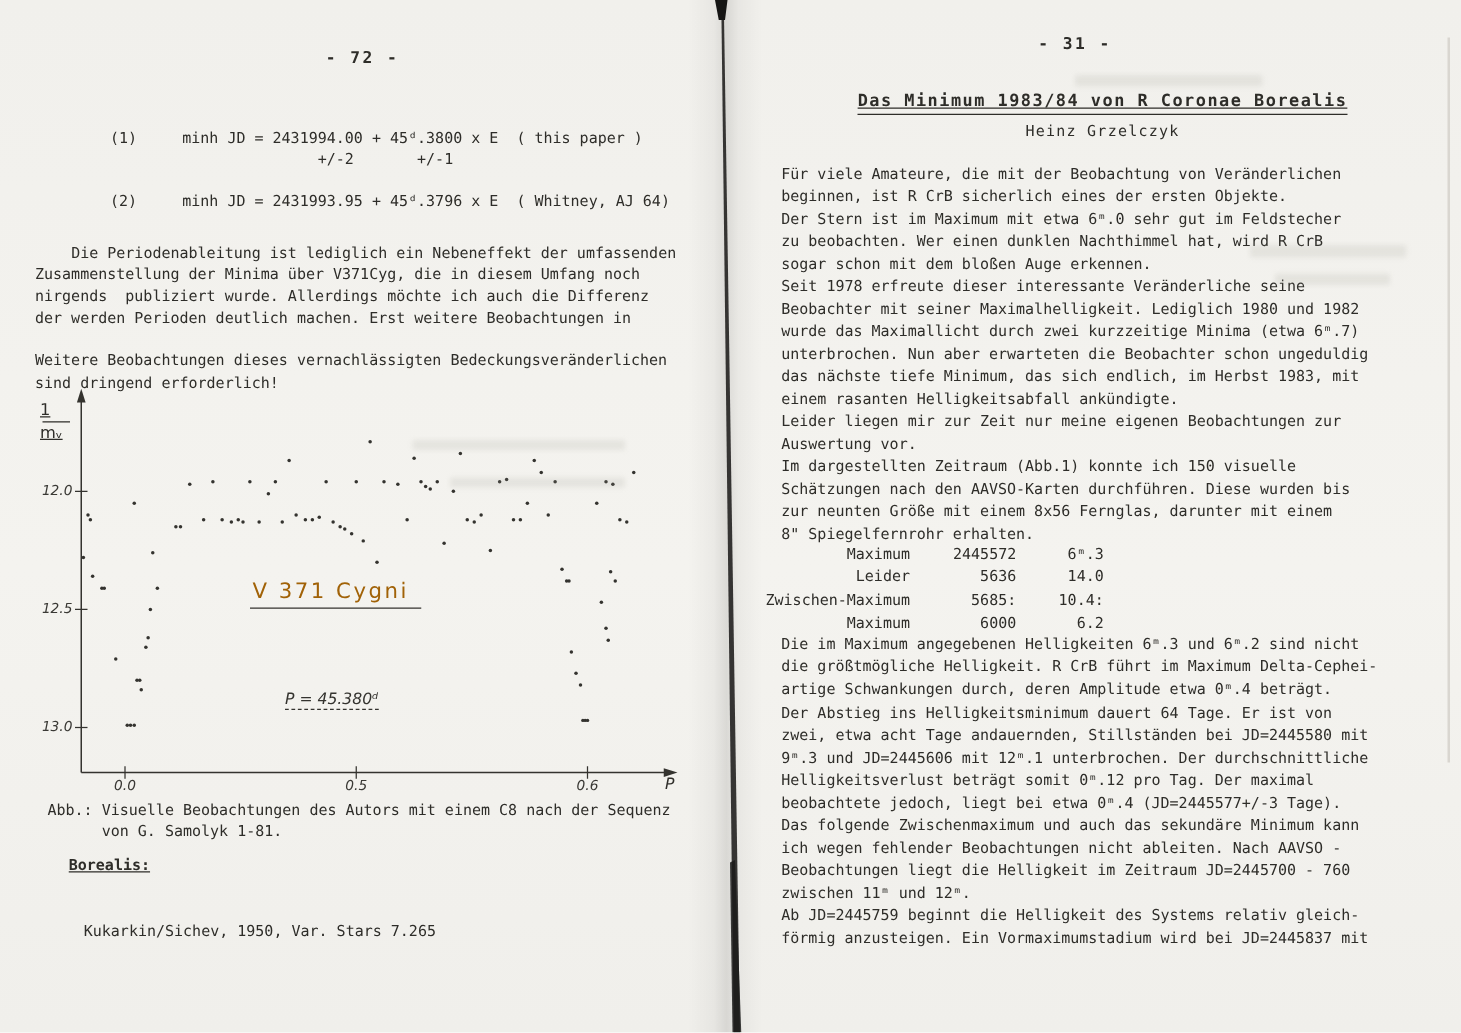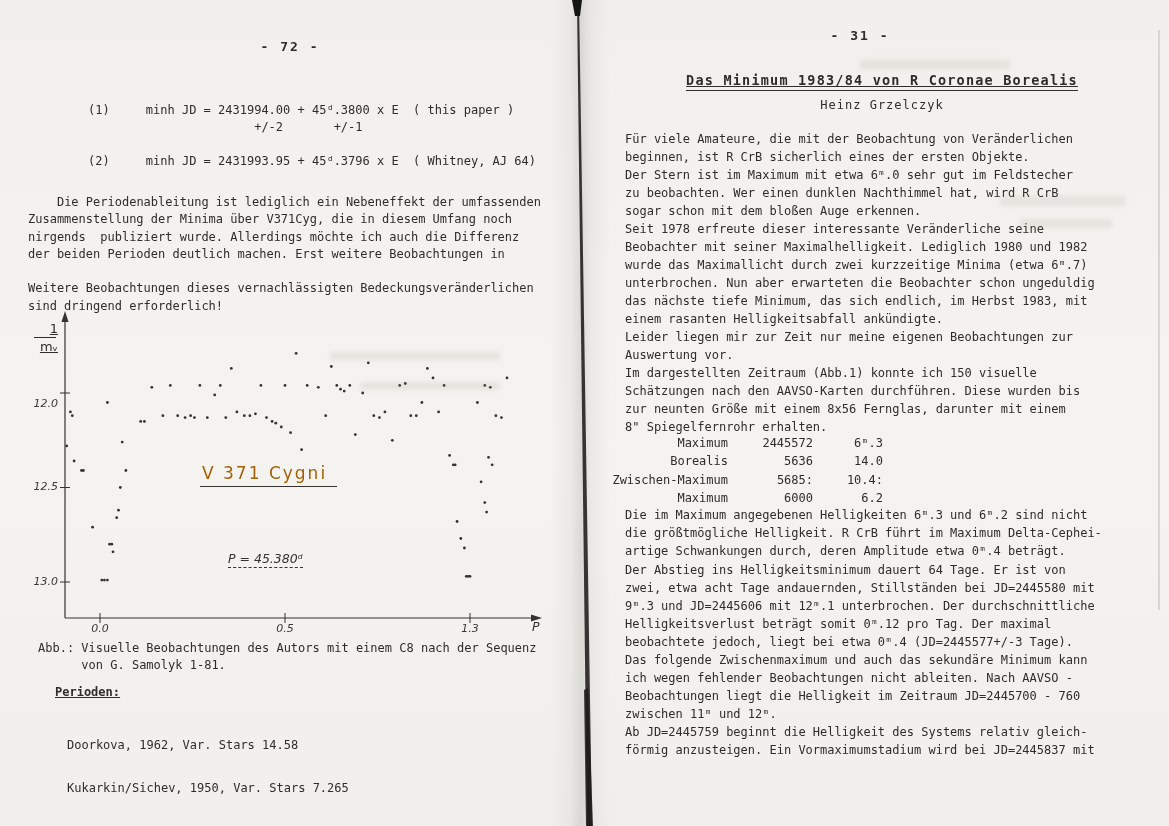--- a/index.html
+++ b/index.html
@@ -20,21 +20,21 @@
   .article-title {
     font-size:13.5px; font-weight:bold; letter-spacing:1.2px;
     border-bottom:1px solid #2e2d29; padding-bottom:2px; display:inline-block;text-decoration:underline;
   }
   .eq { font-size:12px; line-height:17px; white-space:pre; }
   .refs { font-size:12px; line-height:14.4px; white-space:pre; }
   .caption { font-size:12px; line-height:17px; white-space:pre; }
   
   #figure { left:28px; top:293px; width:540px; height:340px; }
   #figure svg { position:absolute; left:0; top:0; }
-  .yfrac { left:4px; top:16px; width:26px; text-align:right;
+  .yfrac { left:4px; top:16px; width:26px; text-align:left;
            font-family:"DejaVu Sans","Liberation Sans",sans-serif; font-size:13px;text-decoration:underline; }
   .yfrac .bar { display:block; height:0; border-top:1.5px solid #2e2d29; margin:1px 2px; }
   .tick-y { width:32px; text-align:right; font-family:"DejaVu Sans",sans-serif;
             font-style:italic; font-size:11px; color:#3a3935; }
   .tick-x { width:30px; text-align:center; font-family:"DejaVu Sans",sans-serif;
             font-style:italic; font-size:11px; color:#3a3935; }
   .axis-p { font-family:"DejaVu Sans",sans-serif; font-style:italic; font-size:12.5px; }
   .fig-title { font-family:"DejaVu Sans","Liberation Sans",sans-serif;
                font-size:17px; letter-spacing:2px; color:#a16207;
                border-bottom:1.2px solid #34332f; padding:0 10px 3px 2px; }
@@ -63,21 +63,21 @@
 
   <div class="abs eq" style="left:88px;top:90px;">(1)     minh JD = 2431994.00 + 45ᵈ.3800 x E  ( this paper )
                        +/-2       +/-1
 
 (2)     minh JD = 2431993.95 + 45ᵈ.3796 x E  ( Whitney, AJ 64)</div>
 
   <div class="abs t12 pre" style="left:28px;top:164px;width:530px;">
     <span>Die Periodenableitung ist lediglich ein Nebeneffekt der umfassenden
 Zusammenstellung der Minima über V371Cyg, die in diesem Umfang noch
 nirgends  publiziert wurde. Allerdings möchte ich auch die Differenz
-der beiden Perioden deutlich machen. Erst weitere Beobachtungen in
+der werden Perioden deutlich machen. Erst weitere Beobachtungen in
 </span>
   </div>
 
   <div class="abs t12 pre" style="left:28px;top:268px;width:540px;">Weitere Beobachtungen dieses vernachlässigten Bedeckungsveränderlichen
 sind dringend erforderlich!</div>
 
   <div class="abs" id="figure">
     <svg width="540" height="335" viewBox="0 0 540 335">
 
       <line x1="37" y1="313" x2="37" y2="14" stroke="#34332f" stroke-width="1.2"></line>
@@ -187,40 +187,39 @@
           <circle cx="112.7" cy="116.4" r="1.4" fill="#34332f"></circle>
         </g>
     </svg>
 
     <div class="abs yfrac">
       <span>1</span>
       <span class="bar"></span>
       <span>mᵥ</span>
     </div>
 
-    <div class="abs tick-y" style="left:-2px;top:81px;margin-top:11px;">12.0</div>
+    <div class="abs tick-y" style="left:-2px;top:81px;">12.0</div>
     <div class="abs tick-y" style="left:-2px;top:175px;">12.5</div>
     <div class="abs tick-y" style="left:-2px;top:270px;">13.0</div>
 
     <div class="abs tick-x" style="left:57px;top:317px;">0.0</div>
     <div class="abs tick-x" style="left:242px;top:317px;">0.5</div>
-    <div class="abs tick-x" style="left:427px;top:317px;">1.3</div>
+    <div class="abs tick-x" style="left:427px;top:317px;">0.6</div>
     <div class="abs axis-p" style="left:504px;top:314px;">P</div>
 
     <div class="abs fig-title" style="left:172px;top:158px;">V 371 Cygni</div>
     <div class="abs fig-period" style="left:200px;top:246px;">P = 45.380ᵈ</div>
   </div>
 
   <div class="abs caption" style="left:38px;top:628px;">Abb.: Visuelle Beobachtungen des Autors mit einem C8 nach der Sequenz
       von G. Samolyk 1-81.</div>
 
-  <div class="abs t12 u" style="left:55px;top:672px;font-weight:bold;">Perioden:</div>
+  <div class="abs t12 u" style="left:55px;top:672px;font-weight:bold;">Borealis:</div>
 
   <div class="abs refs" style="left:67px;top:697px;">
-    <div>Doorkova, 1962, Var. Stars 14.58</div>
     <div>Kukarkin/Sichev, 1950, Var. Stars 7.265</div>
     
     
     
     
     
   </div>
 </div>
 
 <div class="abs" style="left:595px;top:0;width:574px;height:826px;">
@@ -248,21 +247,21 @@
 Auswertung vor.
 Im dargestellten Zeitraum (Abb.1) konnte ich 150 visuelle
 Schätzungen nach den AAVSO-Karten durchführen. Diese wurden bis
 zur neunten Größe mit einem 8x56 Fernglas, darunter mit einem
 8" Spiegelfernrohr erhalten.</div>
 
   <div class="abs obs-table" style="left:15px;top:434px;">
     <span>Maximum</span>
     <span>2445572</span>
     <span>6ᵐ.3</span>
-    <span>Borealis</span>
+    <span>Leider</span>
     <span>5636</span>
     <span>14.0</span>
     <span>Zwischen-Maximum</span>
     <span>5685:</span>
     <span>10.4:</span>
     <span>Maximum</span>
     <span>6000</span>
     <span>6.2</span>
   </div>
 

